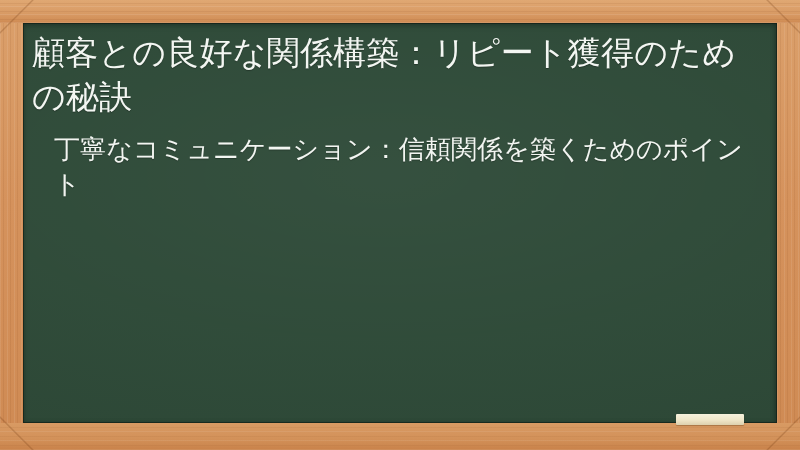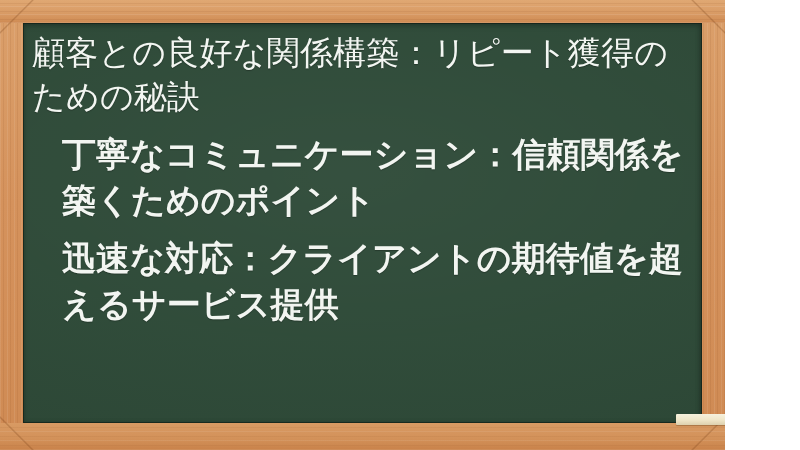--- a/index.html
+++ b/index.html
@@ -3,21 +3,21 @@
 <meta charset="utf-8">
 <style>
   html, body {
     margin: 0;
     padding: 0;
     background: #ffffff;
   }
 
   #slide {
     position: relative;
-    width: 725px;
+    width: 800px;
     height: 450px;
     overflow: hidden;
     font-family: "Liberation Sans", "DejaVu Sans", sans-serif;
     background: #d2925e;
   }
 
   
   .frame {
     position: absolute;
     inset: 0;
@@ -111,24 +111,24 @@
     white-space: pre-wrap;
   }
 
   .bullet-list {
     list-style: none;
     margin: 14px 0 0 0;
     padding: 0 0 0 22px;
   }
   .bullet-item {
     color: #f2f5f1;
-    font-size: 34px;
+    font-size: 26px;
     line-height: 1.35;
-    margin: 0 0 12px 8px;
-    font-weight: 700;
+    margin: 0 0 12px 0;
+    font-weight: 400;
     letter-spacing: 0.1px;
     text-shadow: 0 1px 1px rgba(0,0,0,0.25);
   }
   .bullet-item:last-child { margin-bottom: 0; }
 
   
   .chalk {
     position: absolute;
     left: 676px;
     top: 414px;
@@ -151,20 +151,19 @@
   <div class="miter miter-tr"></div>
   <div class="miter miter-bl"></div>
   <div class="miter miter-br"></div>
 
   <div class="board">
 
     <h1 class="board-title">顧客との良好な関係構築：リピート獲得のための秘訣</h1>
 
     <ul class="bullet-list">
       <li class="bullet-item">丁寧なコミュニケーション：信頼関係を築くためのポイント</li>
-      <li class="bullet-item">迅速な対応：クライアントの期待値を超えるサービス提供</li>
     </ul>
 
   </div>
 
   <div class="chalk"></div>
 
 </div>
 
 </body></html>

